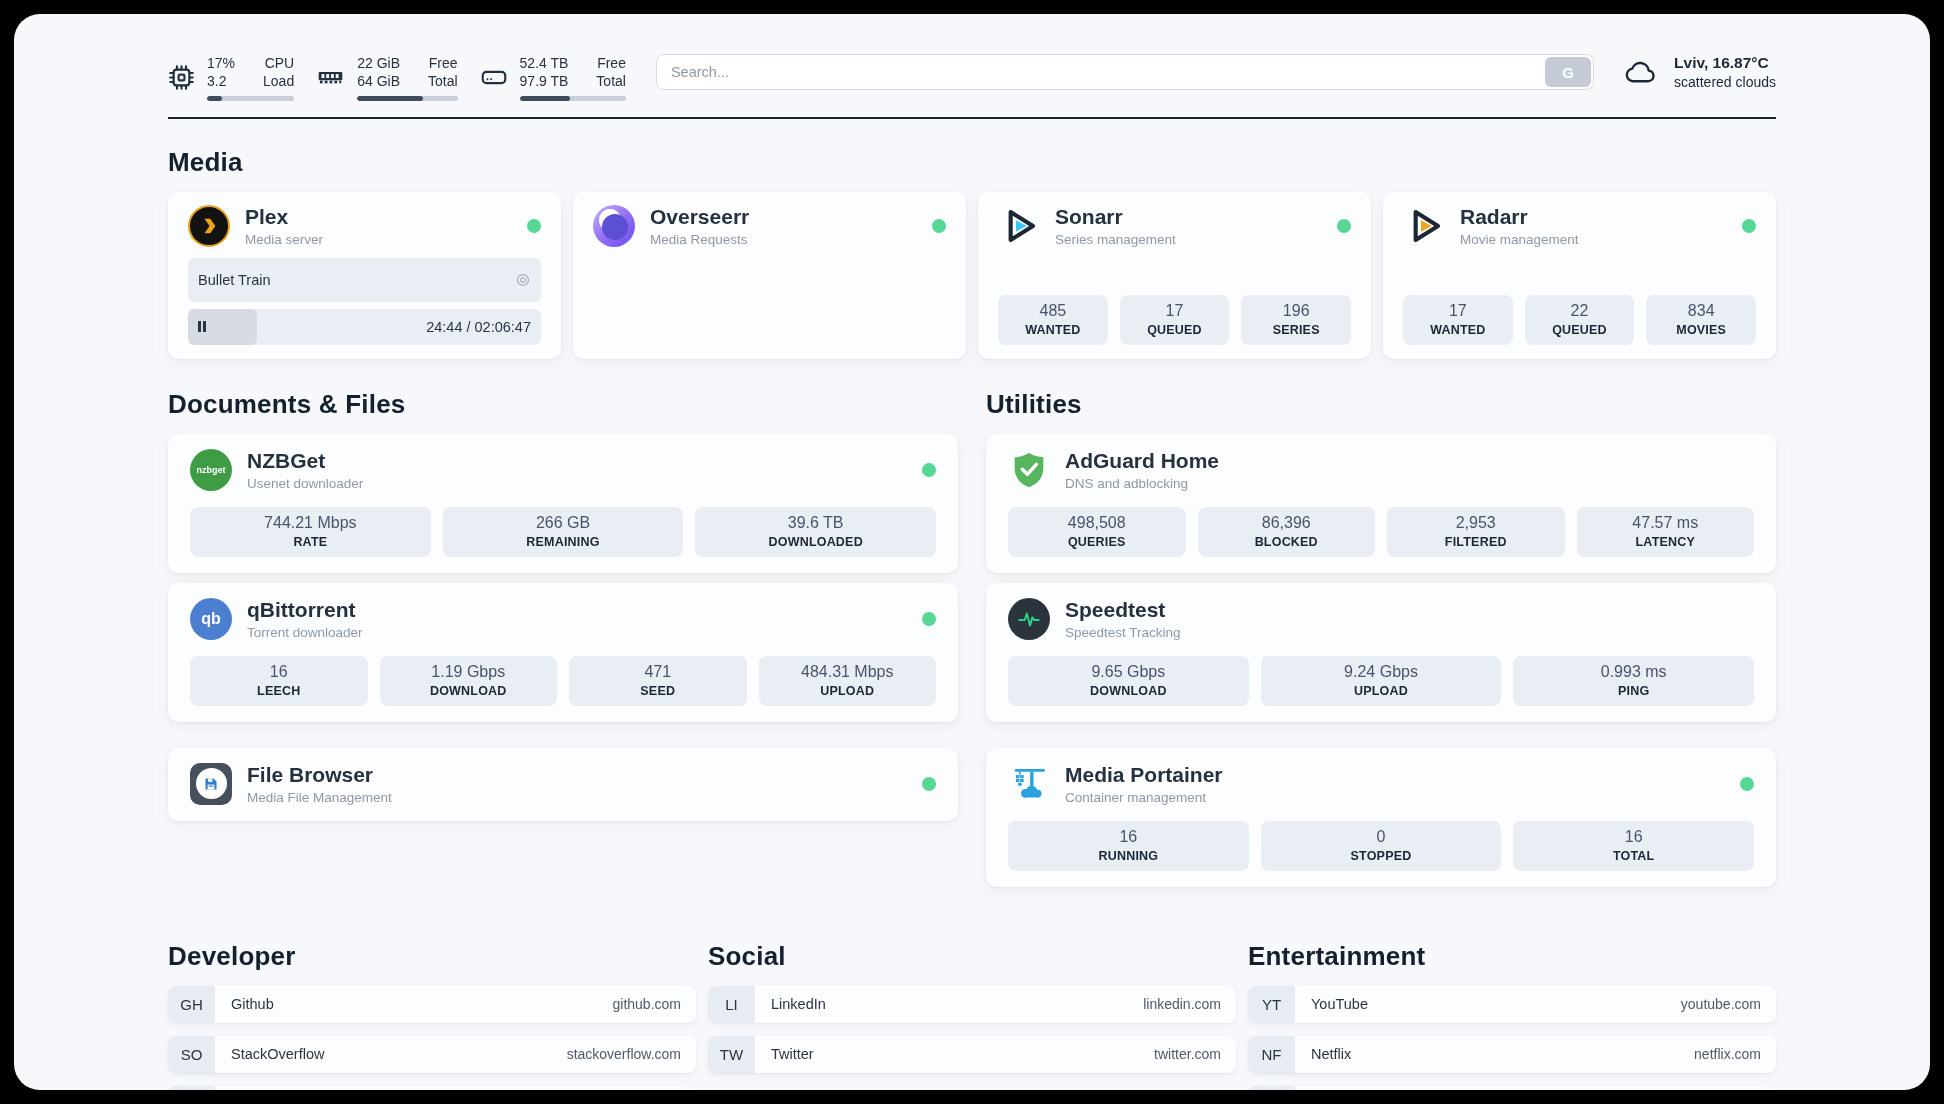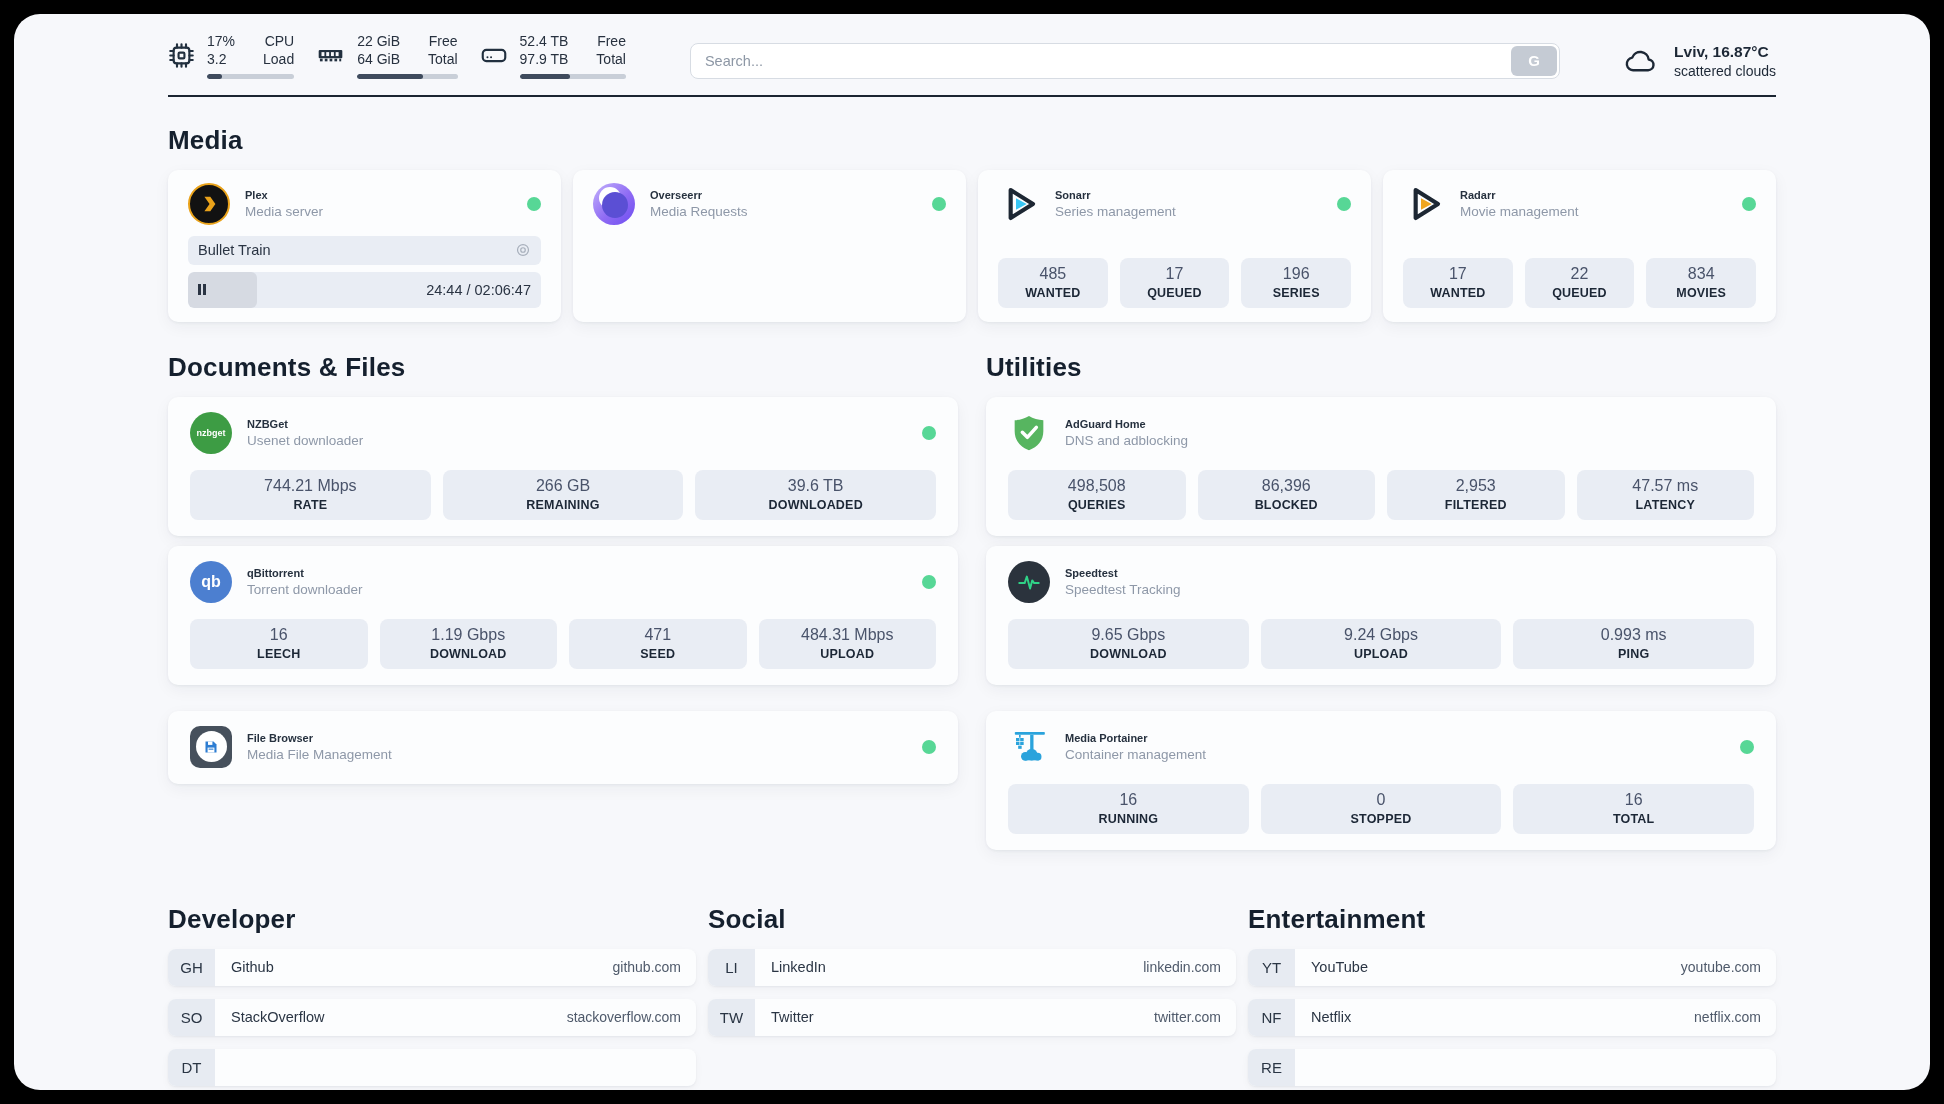--- a/index.html
+++ b/index.html
@@ -1,20 +1,20 @@
 <!DOCTYPE html>
 <html style="--status-green: #57d796; --accent-amber: #e9a21a; --sonarr-blue: #38c6f4; --radarr-orange: #f0a51f; --nzbget-green: #3d9c44; --qbittorrent-blue: #4c7fd0; --adguard-green: #57b560; --speedtest-pulse: #2fd387; --portainer-blue: #2aa3dc; --filebrowser-blue: #2d7dd2;"><head>
 <meta charset="utf-8">
 <style>
   * { margin:0; padding:0; box-sizing:border-box; }
   html,body { width:1944px; height:1104px; background:#000; font-family:"Liberation Sans","DejaVu Sans",sans-serif; }
   .frame { position:absolute; inset:14px; background:#f7f8fb; border-radius:26px; overflow:hidden; padding:0 154px; }
 
   
-  .topbar { margin-top:18px; display:flex; align-items:flex-end;gap:34px; }
+  .topbar { margin-top:40px; display:flex; align-items:flex-start; }
   .metrics { display:flex; gap:22px; align-items:center; }
   .metric { display:flex; gap:12px; align-items:center; }
   .metric svg { flex:0 0 auto; }
   .m-grid { display:grid; grid-template-columns:auto auto; column-gap:28px; font-size:14px; color:#27313f; line-height:1.32; }
   .m-grid .r { text-align:right; }
   .m-bar { margin-top:5px; height:5px; border-radius:3px; background:#c9cfd8; overflow:hidden; }
   .m-fill { display:block; height:100%; background:#3f4b5d; border-radius:3px; }
 
   .search { flex:1; margin:0 26px 0 30px; position:relative; height:36px; }
   .search input { width:100%; height:100%; border:1px solid #d7dce3; border-radius:8px; background:#fff; padding:0 60px 0 14px; font-size:14.5px; color:#39424f; font-family:inherit; outline:none; }
@@ -30,21 +30,21 @@
   
   h2.sec { font-size:26px; font-weight:700; color:#15202e; letter-spacing:.2px; }
   .media-sec { margin-top:28px; }
   .grid4 { margin-top:14px; display:grid; grid-template-columns:repeat(4,1fr); gap:12px; }
 
   .card { background:#fcfdfe; border-radius:10px; padding:13px 20px 14px 20px;
           box-shadow:0 1px 3px rgba(20,30,50,.06),0 5px 16px rgba(20,30,50,.05);
           display:flex; flex-direction:column; }
   .app-head { display:flex; align-items:center; gap:15px; }
   .app-txt { display:flex; flex-direction:column; }
-  .app-name { font-size:11px; font-weight:700; color:#26313f; }
+  .app-name { font-size:21px; font-weight:700; color:#26313f; }
   .app-sub { font-size:13.5px; color:#8e98a8; margin-top:3px; }
   .dot { margin-left:auto; width:14px; height:14px; border-radius:50%; background:var(--status-green,#57d796); align-self:center; }
 
   .stats { margin-top:auto; padding-top:14px; display:flex; gap:12px; }
   .tile { flex:1; background:#e9edf4; border-radius:8px; text-align:center; padding:7px 4px 8px 4px; }
   .tile-value { font-size:16px; color:#49536a; }
   .tile-label { font-size:12.5px; font-weight:700; color:#1c2736; margin-top:3px; letter-spacing:.2px; }
 
   
   .icn { width:42px; height:42px; border-radius:50%; display:flex; align-items:center; justify-content:center; flex:0 0 auto; position:relative; }
@@ -53,21 +53,21 @@
   .ovs-glint { position:absolute; left:14%; top:10%; width:52%; height:52%; border-radius:50%; background:#fff; }
   .ovs-iris { position:absolute; left:22%; top:22%; width:62%; height:62%; border-radius:50%; background:#5b4fd4; }
   .icn-sq { width:42px; height:42px; border-radius:10px; background:#46505c; display:flex; align-items:center; justify-content:center; flex:0 0 auto; }
   .fb-ring { width:31px; height:31px; border-radius:50%; background:#fff; display:flex; align-items:center; justify-content:center; }
   .icn-nzb { background:#3d9c44; color:#fff; font-size:9px; font-weight:bold; }
   .icn-qb { background:#4c7fd0; color:#fff; font-size:16px; font-weight:bold; }
   .icn-spd { background:#2b333d; }
   .icn-plain { background:transparent; border-radius:0; }
 
   
-  .np-row { margin-top:11px; height:29px; background:#e9edf4; border-radius:6px; display:flex; align-items:center; padding:0 10px;gap:42px; }
+  .np-row { margin-top:11px; height:44px; background:#e9edf4; border-radius:6px; display:flex; align-items:center; padding:0 10px;gap:42px; }
   .np-title { font-size:14.5px; color:#2a3443; }
   .np-row svg { margin-left:auto; }
   .pg-row { margin-top:7px; height:36px; background:#e9edf4; border-radius:6px; position:relative; display:flex; align-items:center; padding:0 10px; overflow:hidden; }
   .pg-fill { position:absolute; left:0; top:0; bottom:0; background:#d6dae2; border-radius:6px; }
   .pause { position:relative; width:8px; height:11px; border-left:3px solid #2a3443; border-right:3px solid #2a3443; }
   .pg-time { position:relative; margin-left:auto; font-size:14.5px; color:#2a3443; }
 
   
   .two-col { margin-top:30px; display:grid; grid-template-columns:1fr 1fr; column-gap:12px;gap:28px; }
   .two-col h2 { margin-bottom:14px; }

